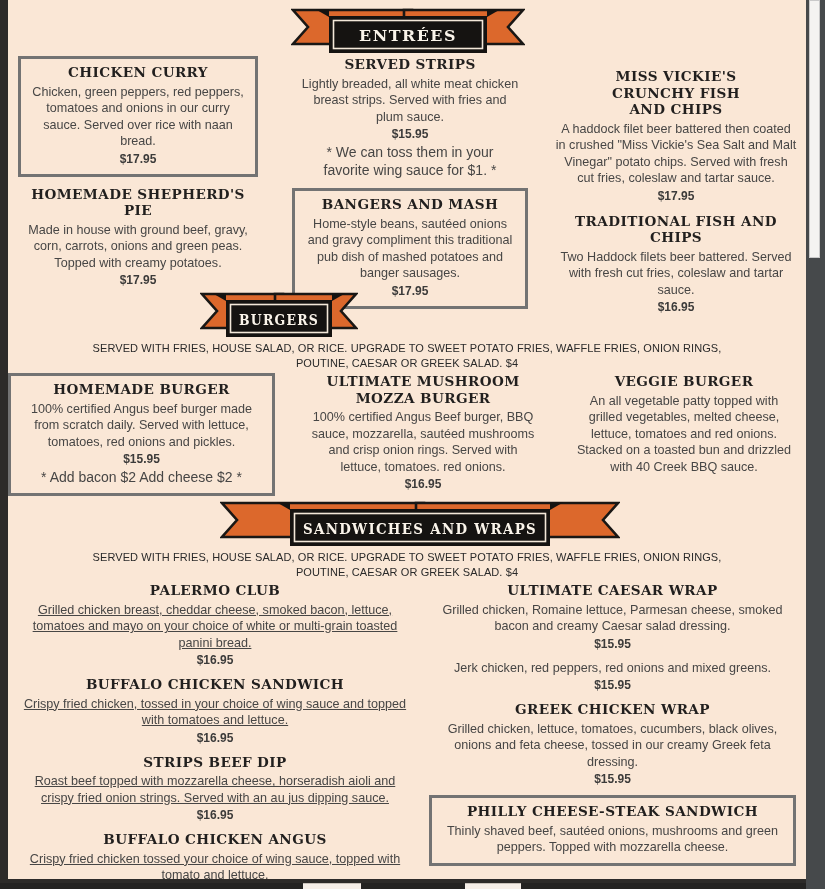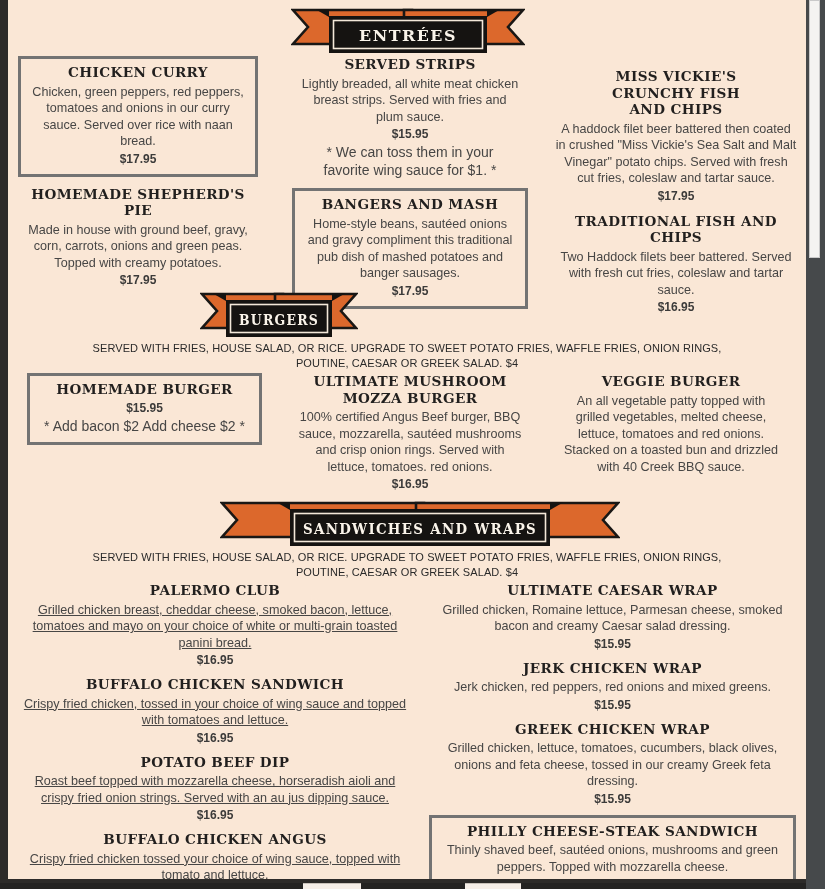--- a/index.html
+++ b/index.html
@@ -31,21 +31,21 @@
     letter-spacing:.1px;margin-top:3px;
   }
   .section-row{display:flex;align-items:flex-start;margin-top:2px;}
 
   .col{box-sizing:border-box;}
   
   .sec-entrees .col1{width:240px;margin-left:10px;}
   .sec-entrees .col2{width:236px;margin-left:34px;}
   .sec-entrees .col3{width:248px;margin-left:24px;margin-top:12px;}
   
-  .sec-burgers .col1{width:235px;margin-left:19px;}
+  .sec-burgers .col1{width:267px;}
   .sec-burgers .col2{width:230px;margin-left:33px;}
   .sec-burgers .col3{width:242px;margin-left:25px;}
   
   .sec-sandwiches .col1{width:400px;margin-left:7px;}
   .sec-sandwiches .col2{width:375px;margin-left:10px;}
 
   .item{text-align:center;margin-bottom:9px;}
   .item-name{
     font-family:"DejaVu Serif",serif;font-weight:bold;
     font-size:13.6px;line-height:1.22;color:#211f1e;letter-spacing:.4px;
@@ -142,20 +142,21 @@
           <text x="79" y="36.5" text-anchor="middle" fill="#faf4ea" font-family="&quot;DejaVu Serif&quot;,serif" font-weight="bold" font-size="15.5" letter-spacing="1.5" textLength="80" lengthAdjust="spacingAndGlyphs">BURGERS</text>
         </svg></div>
     <div class="section-note">
         <div>SERVED WITH FRIES, HOUSE SALAD, OR RICE. UPGRADE TO SWEET POTATO FRIES, WAFFLE FRIES, ONION RINGS,</div>
         <div>POUTINE, CAESAR OR GREEK SALAD. $4</div>
       </div>
     <div class="section-row">
         <div class="col col1">
           <div class="item boxed">
     <div class="item-name">HOMEMADE BURGER</div>
+    <div class="item-desc">100% certified Angus beef burger made from scratch daily. Served with lettuce, tomatoes, red onions and pickles.</div>
     <div class="item-price">$15.95</div>
     <div class="item-note">* Add bacon $2 Add cheese $2 *</div>
   </div>
         </div>
         <div class="col col2">
           <div class="item">
     <div class="item-name">ULTIMATE MUSHROOM
 MOZZA BURGER</div>
     <div class="item-desc">100% certified Angus Beef burger, BBQ sauce, mozzarella, sautéed mushrooms and crisp onion rings. Served with lettuce, tomatoes. red onions.</div>
     <div class="item-price">$16.95</div>
@@ -193,40 +194,39 @@
     <div class="item-price">$16.95</div>
 
   </div>
           <div class="item">
     <div class="item-name">BUFFALO CHICKEN SANDWICH</div>
     <div class="item-desc">Crispy fried chicken, tossed in your choice of wing sauce and topped with tomatoes and lettuce.</div>
     <div class="item-price">$16.95</div>
 
   </div>
           <div class="item">
-    <div class="item-name">POTATO BEEF DIP</div>
+    <div class="item-name">STRIPS BEEF DIP</div>
     <div class="item-desc">Roast beef topped with mozzarella cheese, horseradish aioli and crispy fried onion strings. Served with an au jus dipping sauce.</div>
     <div class="item-price">$16.95</div>
 
   </div>
           <div class="item">
     <div class="item-name">BUFFALO CHICKEN ANGUS</div>
     <div class="item-desc">Crispy fried chicken tossed your choice of wing sauce, topped with tomato and lettuce.</div>
 
   </div>
         </div>
         <div class="col col2">
           <div class="item">
     <div class="item-name">ULTIMATE CAESAR WRAP</div>
     <div class="item-desc">Grilled chicken, Romaine lettuce, Parmesan cheese, smoked bacon and creamy Caesar salad dressing.</div>
     <div class="item-price">$15.95</div>
 
   </div>
           <div class="item">
-    <div class="item-name">JERK CHICKEN WRAP</div>
     <div class="item-desc">Jerk chicken, red peppers, red onions and mixed greens.</div>
     <div class="item-price">$15.95</div>
 
   </div>
           <div class="item">
     <div class="item-name">GREEK CHICKEN WRAP</div>
     <div class="item-desc">Grilled chicken, lettuce, tomatoes, cucumbers, black olives, onions and feta cheese, tossed in our creamy Greek feta dressing.</div>
     <div class="item-price">$15.95</div>
 
   </div>

